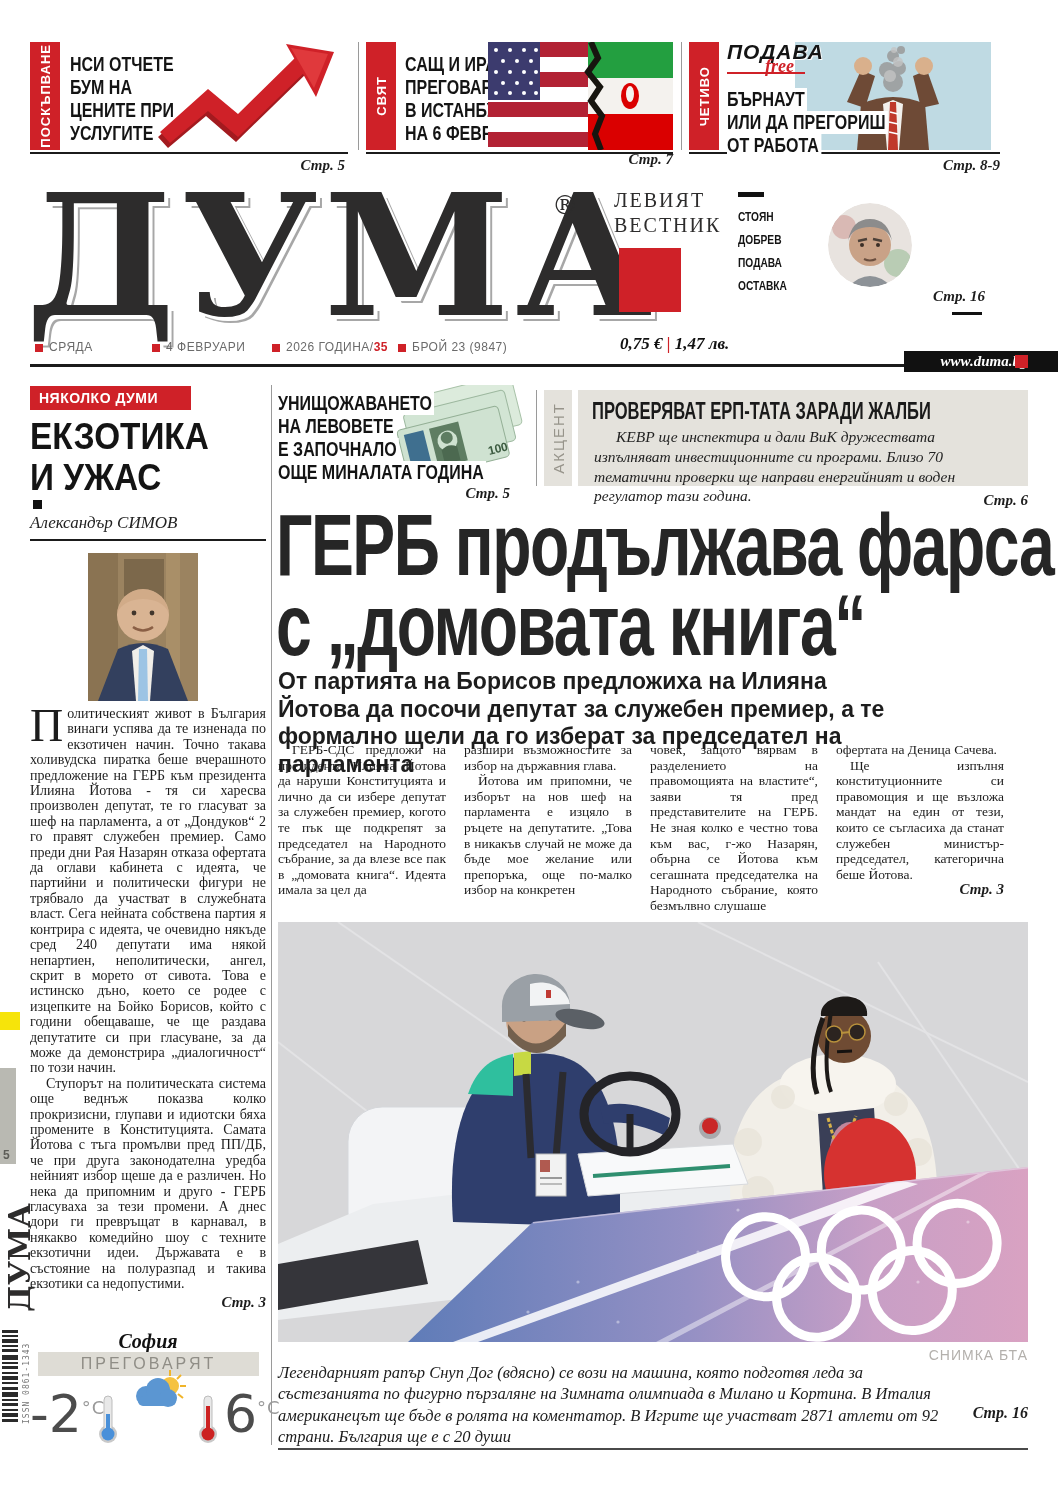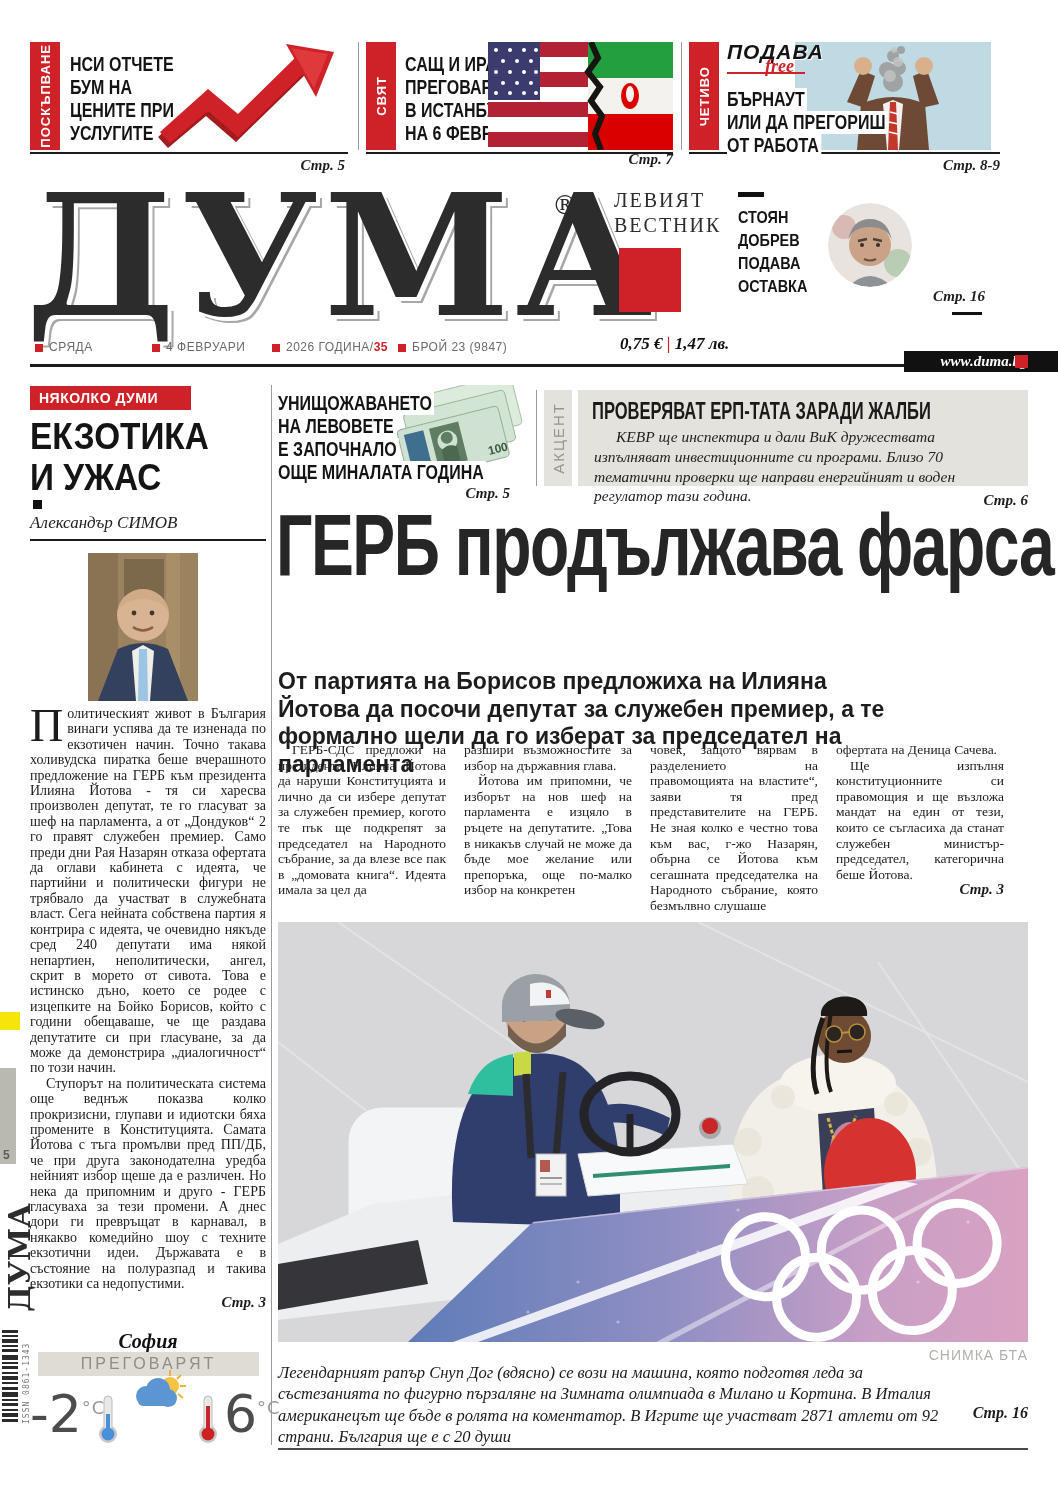--- a/index.html
+++ b/index.html
@@ -202,21 +202,21 @@
 
   <div class="abs masthead-title" style="left:26px;top:172px;"><span>ДУМА</span></div>
   <div class="abs" style="left:552px;top:190px;font-size:26px;color:#2d2c2c;font-family:'DejaVu Serif',serif;">®</div>
   <div class="abs tagline" style="left:614px;top:188px;">
     <div>ЛЕВИЯТ</div>
     <div>ВЕСТНИК</div>
   </div>
   <div class="abs" style="left:619px;top:248px;width:62px;height:64px;background:#cf2128;"></div>
 
   <div class="abs" style="left:738px;top:192px;width:26px;height:5px;background:#111;"></div>
-  <div class="abs" style="left:738px;top:206px;width:110px;font-weight:bold;font-size:17px;line-height:23px;color:#141414;">
+  <div class="abs" style="left:738px;top:206px;width:110px;font-weight:bold;font-size:12px;line-height:23px;color:#141414;">
     <div><span class="cx85">СТОЯН</span></div>
     <div><span class="cx85">ДОБРЕВ</span></div>
     <div><span class="cx85">ПОДАВА</span></div>
     <div><span class="cx85">ОСТАВКА</span></div>
   </div>
   <svg class="abs" style="left:828px;top:203px;border-radius:50%;" width="84" height="84" viewBox="0 0 84 84">
     <clipPath id="circ">
         <circle cx="42" cy="42" r="42"></circle>
       </clipPath>
     <g clip-path="url(#circ)">
@@ -371,20 +371,21 @@
   <div class="abs akcent-box" style="left:578px;top:390px;width:450px;height:96px;">
     <div class="akcent-head" style="padding:8px 14px 2px;">
       <span class="cx72">ПРОВЕРЯВАТ ЕРП-ТАТА ЗАРАДИ ЖАЛБИ</span>
     </div>
     <div class="akcent-text" style="padding:0 16px;">КЕВР ще инспектира и дали ВиК дружествата изпълняват инвестиционните си програми. Близо 70 тематични проверки ще направи енергийният и воден регулатор тази година.</div>
   </div>
   <div class="abs pageref" style="left:943px;top:492px;width:85px;">Стр. 6</div>
 
   <div class="abs main-head" style="left:276px;top:505px;width:760px;">
     <div><span class="cx73">ГЕРБ продължава фарса</span></div>
+    <div><span class="cx73">с „домовата книга“</span></div>
   </div>
   <div class="abs subhead" style="left:278px;top:668px;width:625px;">От партията на Борисов предложиха на Илияна Йотова да посочи депутат за служебен премиер, а те формално щели да го изберат за председател на парламента</div>
 
   <div class="abs cols" style="left:278px;top:742px;width:730px;height:150px;">
     <div class="col">
       <p class="ind">ГЕРБ-СДС предложи на президента Илияна Йотова да наруши Конституцията и лично да си избере депутат за служебен премиер, когото те пък ще подкрепят за председател на Народното събрание, за да влезе все пак в „домовата книга“. Идеята имала за цел да</p>
     </div>
     <div class="col">
       <p>разшири възможностите за избор на държавния глава.</p>
       <p class="ind">Йотова им припомни, че изборът на нов шеф на парламента е изцяло в ръцете на депутатите. „Това в никакъв случай не може да бъде мое желание или препоръка, още по-малко избор на конкретен</p>

